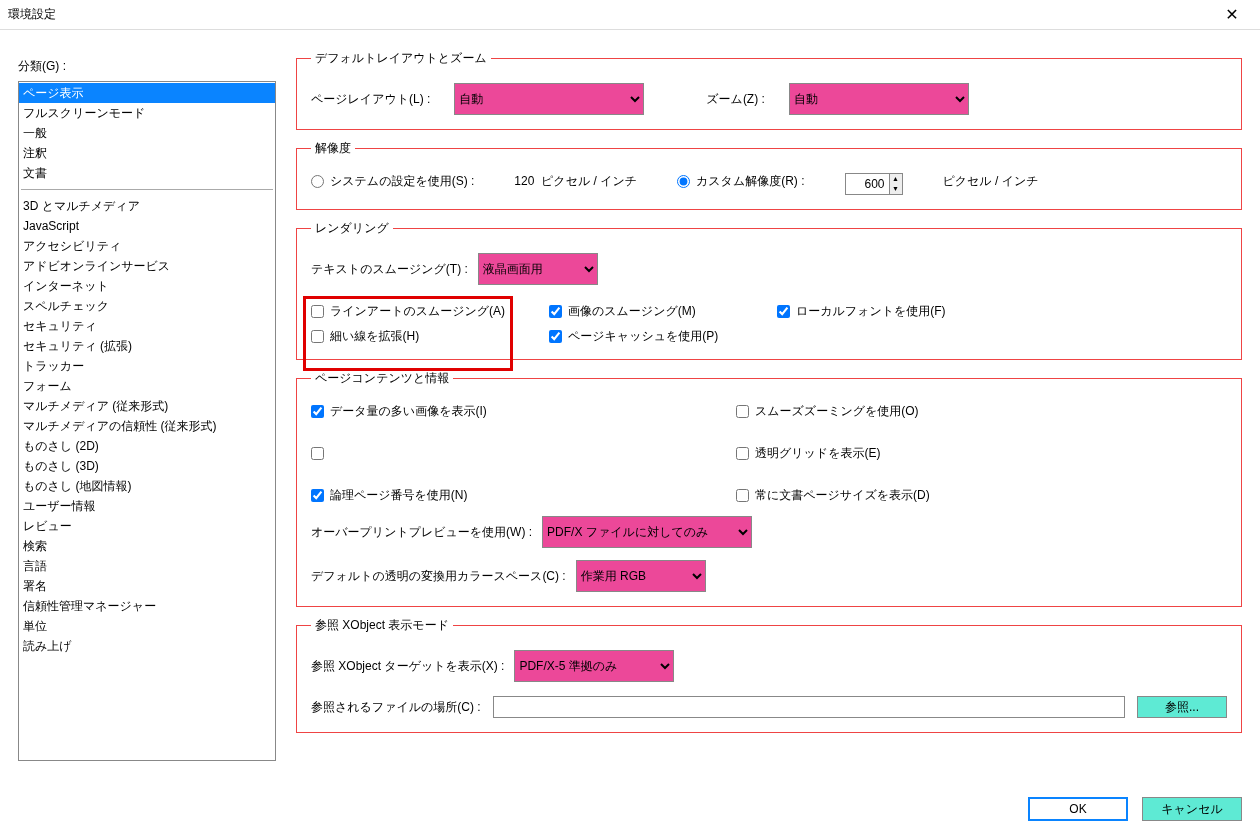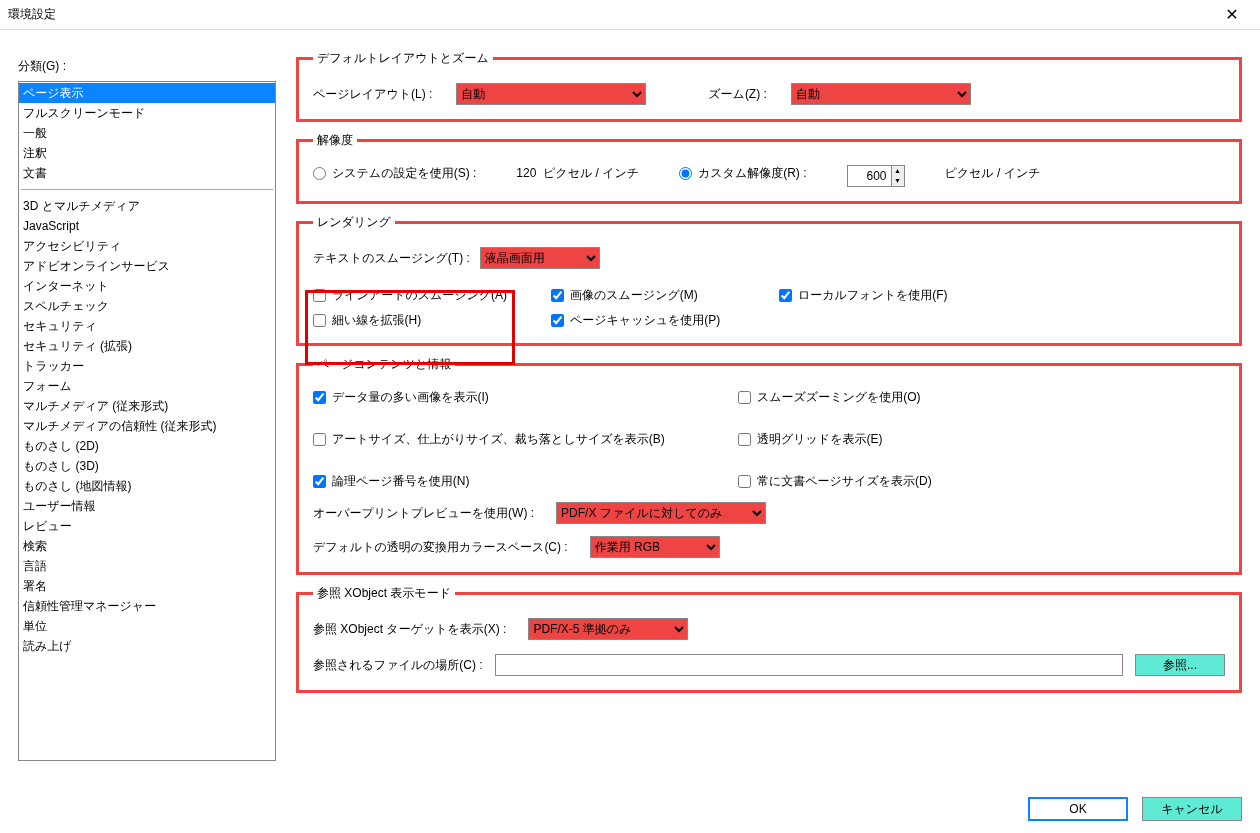--- a/index.html
+++ b/index.html
@@ -53,41 +53,41 @@
     white-space: nowrap;
   }
   .cat-item.selected { background: #0a84ff; color: #fff; }
   .cat-sep { border-top: 1px solid #aaa; margin: 6px 2px; }
   .right-col {
     flex: 1;
     padding-left: 20px;
     padding-top: 8px;
   }
   fieldset {
-    border: 3px solid #ef4444;
+    border: 1px solid #ef4444;
     margin: 0 0 10px 0;
     padding: 10px 14px 14px 14px;
     position: relative;
   }
   legend {
     padding: 0 4px;
     color: #000;
   }
   .row {
     display: flex;
     align-items: center;
     gap: 10px;
   }
   label.inline { white-space: nowrap; }
   select {
     font-family: inherit;
     font-size: 12px;
-    height: 22px;
-    border: 1px solid #888;
-    background: #ef4444;
+    height: 32px;
+    border: 1px solid #888;
+    background: #ec4899;
   }
   input[type="text"], input[type="number"] {
     font-family: inherit;
     font-size: 12px;
     height: 22px;
     border: 1px solid #888;
     padding: 0 4px;
   }
   .radio, .check {
     display: inline-flex;
@@ -143,21 +143,21 @@
   .pc-grid {
     display: grid;
     grid-template-columns: 400px 300px;
     row-gap: 12px;
     column-gap: 10px;
     gap: 25px;
   }
   .inline-row {
     display: flex;
     align-items: center;
-    gap: 22px;
+    gap: 10px;
     margin-top: 12px;
     flex-wrap: nowrap;
   }
   .btn {
     min-width: 90px;
     height: 22px;
     border: 1px solid #888;
     background: #5eead4;
     font-family: inherit;
     font-size: 12px;
@@ -309,21 +309,20 @@
         <label class="check">
           <input type="checkbox" checked="" style="">
             <span>データ量の多い画像を表示(I)</span>
         </label>
         <label class="check">
           <input type="checkbox" style="">
             <span>スムーズズーミングを使用(O)</span>
         </label>
         <label class="check">
           <input type="checkbox" style="">
-            <span>アートサイズ、仕上がりサイズ、裁ち落としサイズを表示(B)</span>
         </label>
         <label class="check">
           <input type="checkbox" style="">
             <span>透明グリッドを表示(E)</span>
         </label>
         <label class="check">
           <input type="checkbox" checked="" style="">
             <span>論理ページ番号を使用(N)</span>
         </label>
         <label class="check">

